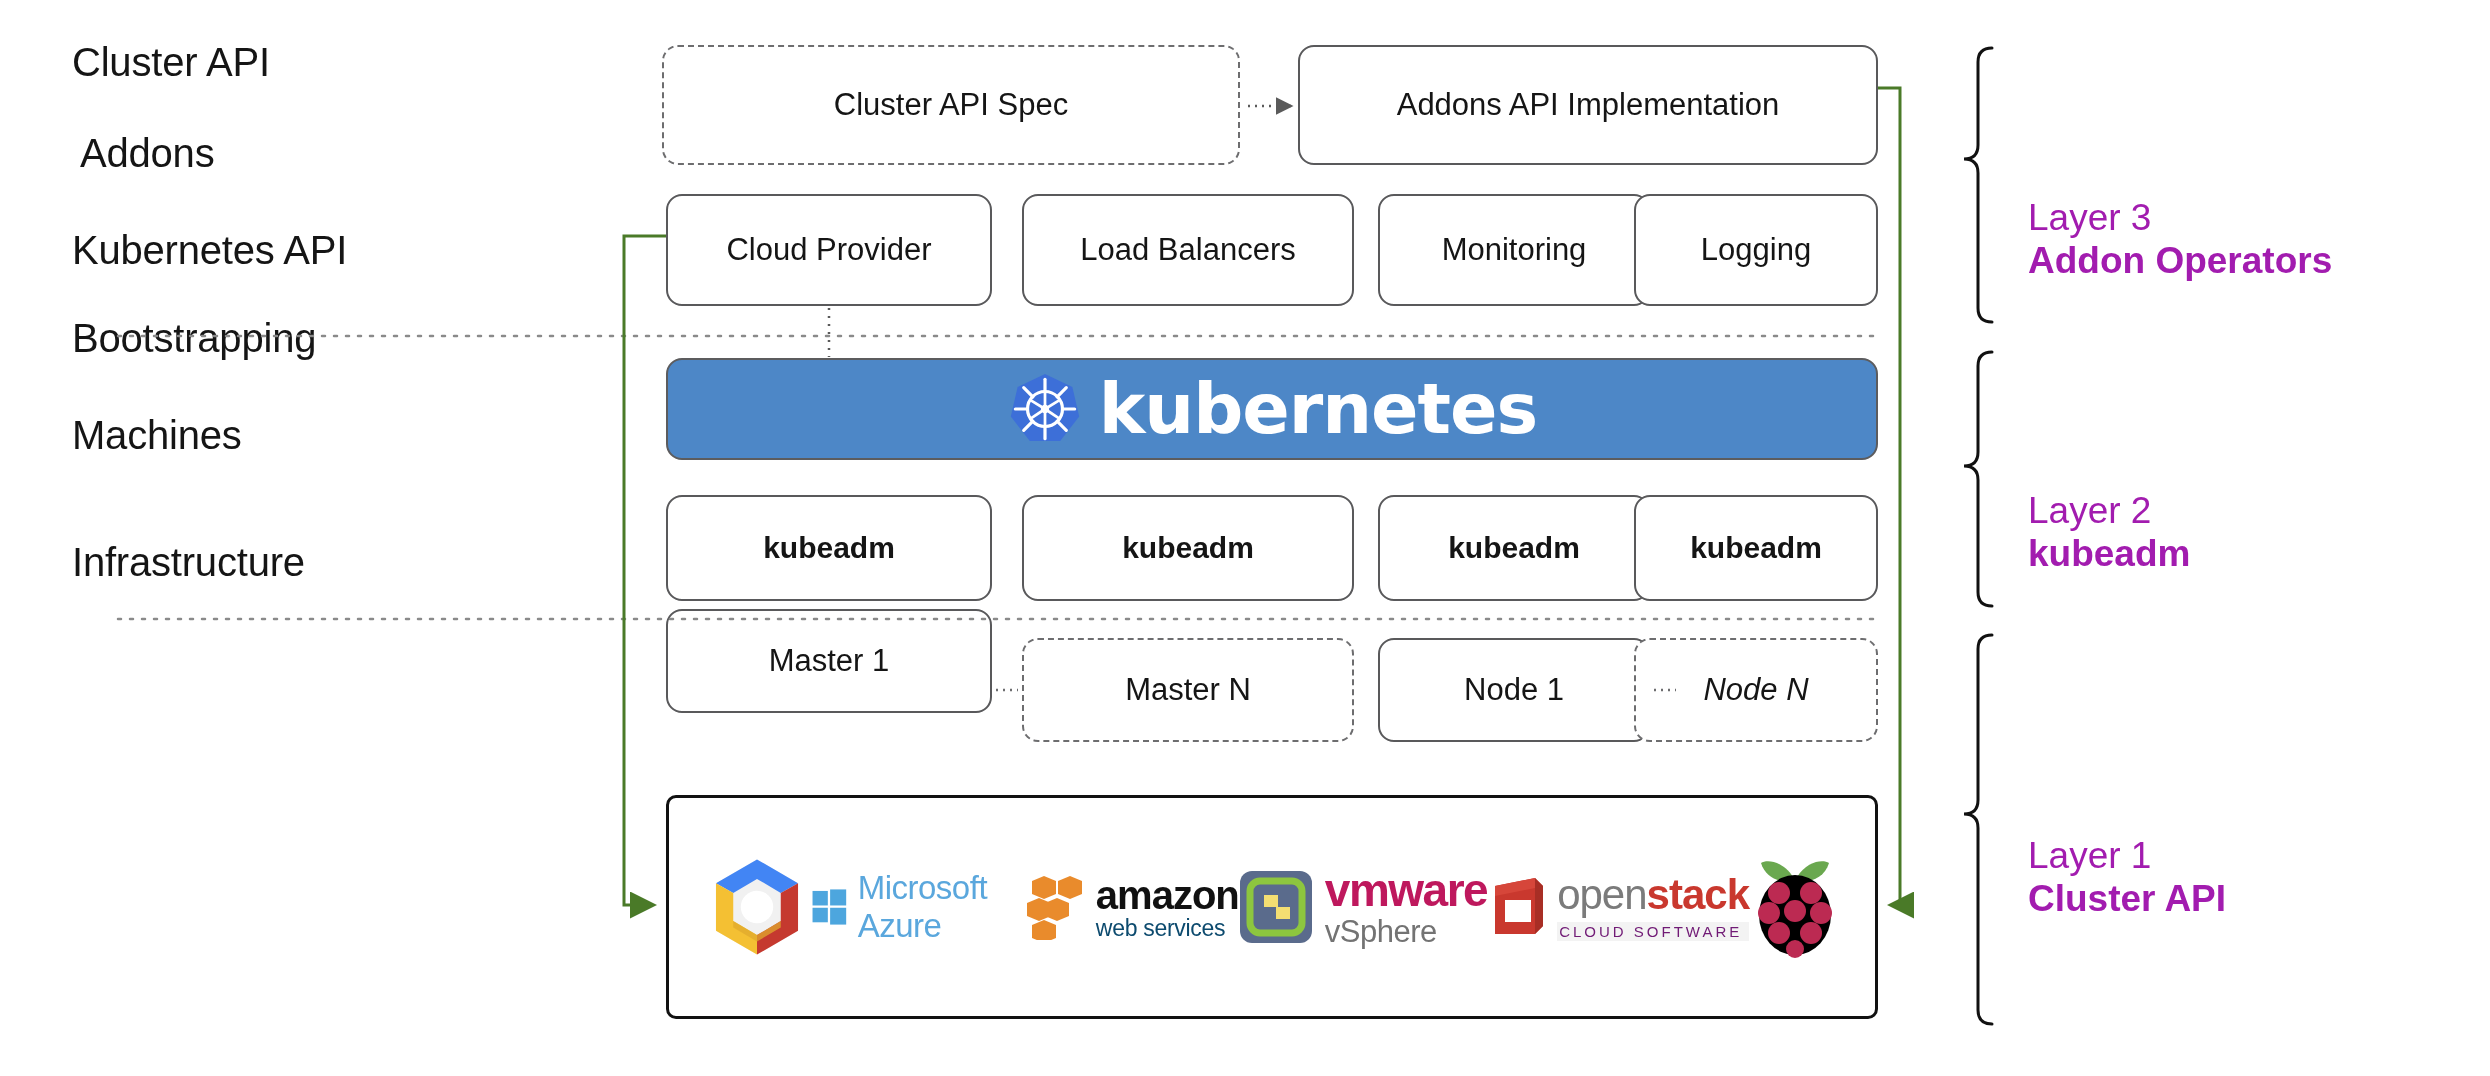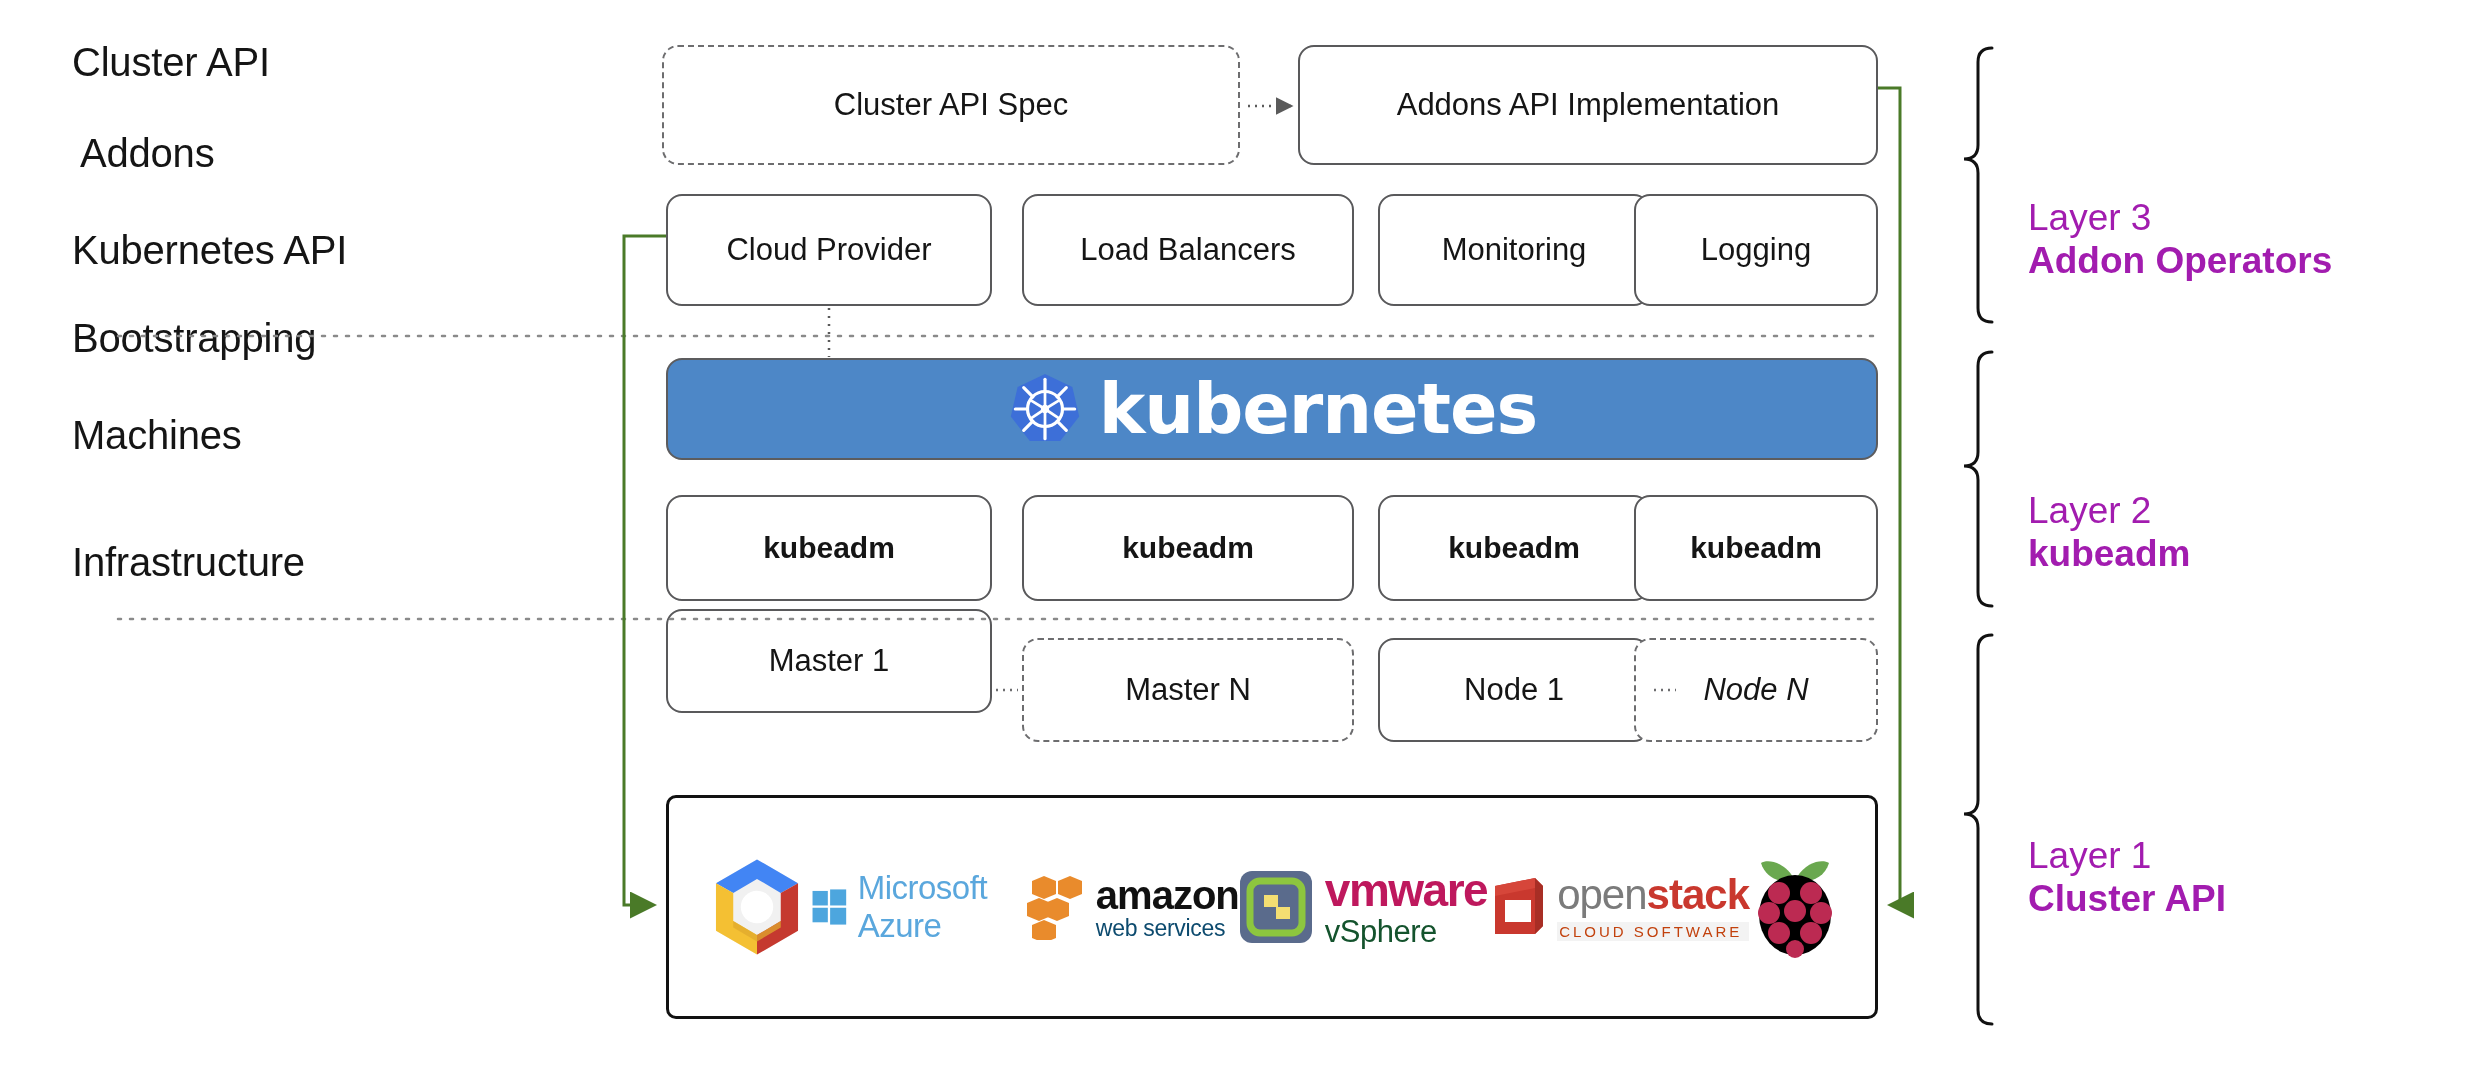--- a/index.html
+++ b/index.html
@@ -218,36 +218,36 @@
     </div>
 
     <div class="logo-cell" style="gap:12px;">
       <svg width="74" height="74" viewBox="0 0 74 74" aria-hidden="true">
         <rect x="1" y="1" width="72" height="72" rx="12" fill="#5a6b8c"></rect>
         <rect x="11" y="11" width="52" height="52" rx="10" fill="none" stroke="#8dc63f" stroke-width="7"></rect>
         <path d="M25 25 h14 v12 h12 v12 h-14 v-12 h-12 z" fill="#f4de72"></path>
       </svg>
       <div style="display:flex;flex-direction:column;line-height:1;">
         <span style="font-size:46px;font-weight:bold;color:#be185d;letter-spacing:-1.5px;font-family:'Liberation Sans',sans-serif;">vmware</span>
-        <span style="font-size:31px;color:#14532d;letter-spacing:-0.5px;margin-top:3px;font-family:'Liberation Sans',sans-serif;">vSphere</span>
+        <span style="font-size:31px;color:#737373;letter-spacing:-0.5px;margin-top:3px;font-family:'Liberation Sans',sans-serif;">vSphere</span>
       </div>
     </div>
 
     <div class="logo-cell" style="gap:8px;">
       <svg width="62" height="66" viewBox="0 0 62 66" aria-hidden="true">
         <path d="M8 12 L48 4 L56 12 L56 52 L48 60 L8 60 Z" fill="#c9382e"></path>
         <path d="M8 12 L48 4 L48 14 L8 22 Z" fill="#d6463a"></path>
         <path d="M18 26 h26 v22 h-26 z" fill="#ffffff"></path>
         <path d="M48 4 L56 12 L56 52 L48 60 Z" fill="#a82e25"></path>
       </svg>
       <div style="display:flex;flex-direction:column;line-height:1;">
         <span style="font-size:42px;letter-spacing:-1px;font-family:'Liberation Sans',sans-serif;">
           <span style="color:#7b7b7b;">open</span><span style="color:#c9382e;font-weight:bold;">stack</span>
         </span>
-        <span style="font-size:15px;color:#c2410c;letter-spacing:3px;margin-top:6px;background:#f3f3f3;padding:2px 2px;font-family:'Liberation Sans',sans-serif;">CLOUD SOFTWARE</span>
+        <span style="font-size:15px;color:#701a75;letter-spacing:3px;margin-top:6px;background:#f3f3f3;padding:2px 2px;font-family:'Liberation Sans',sans-serif;">CLOUD SOFTWARE</span>
       </div>
     </div>
 
     <div class="logo-cell">
       <svg width="92" height="104" viewBox="0 0 92 104" aria-hidden="true">
         <g fill="#6aa84f">
           <path d="M44 22 C34 6 18 4 12 8 C16 22 30 28 42 26 Z"></path>
           <path d="M48 22 C58 6 74 4 80 8 C76 22 62 28 50 26 Z"></path>
         </g>
         <g fill="#000000">

